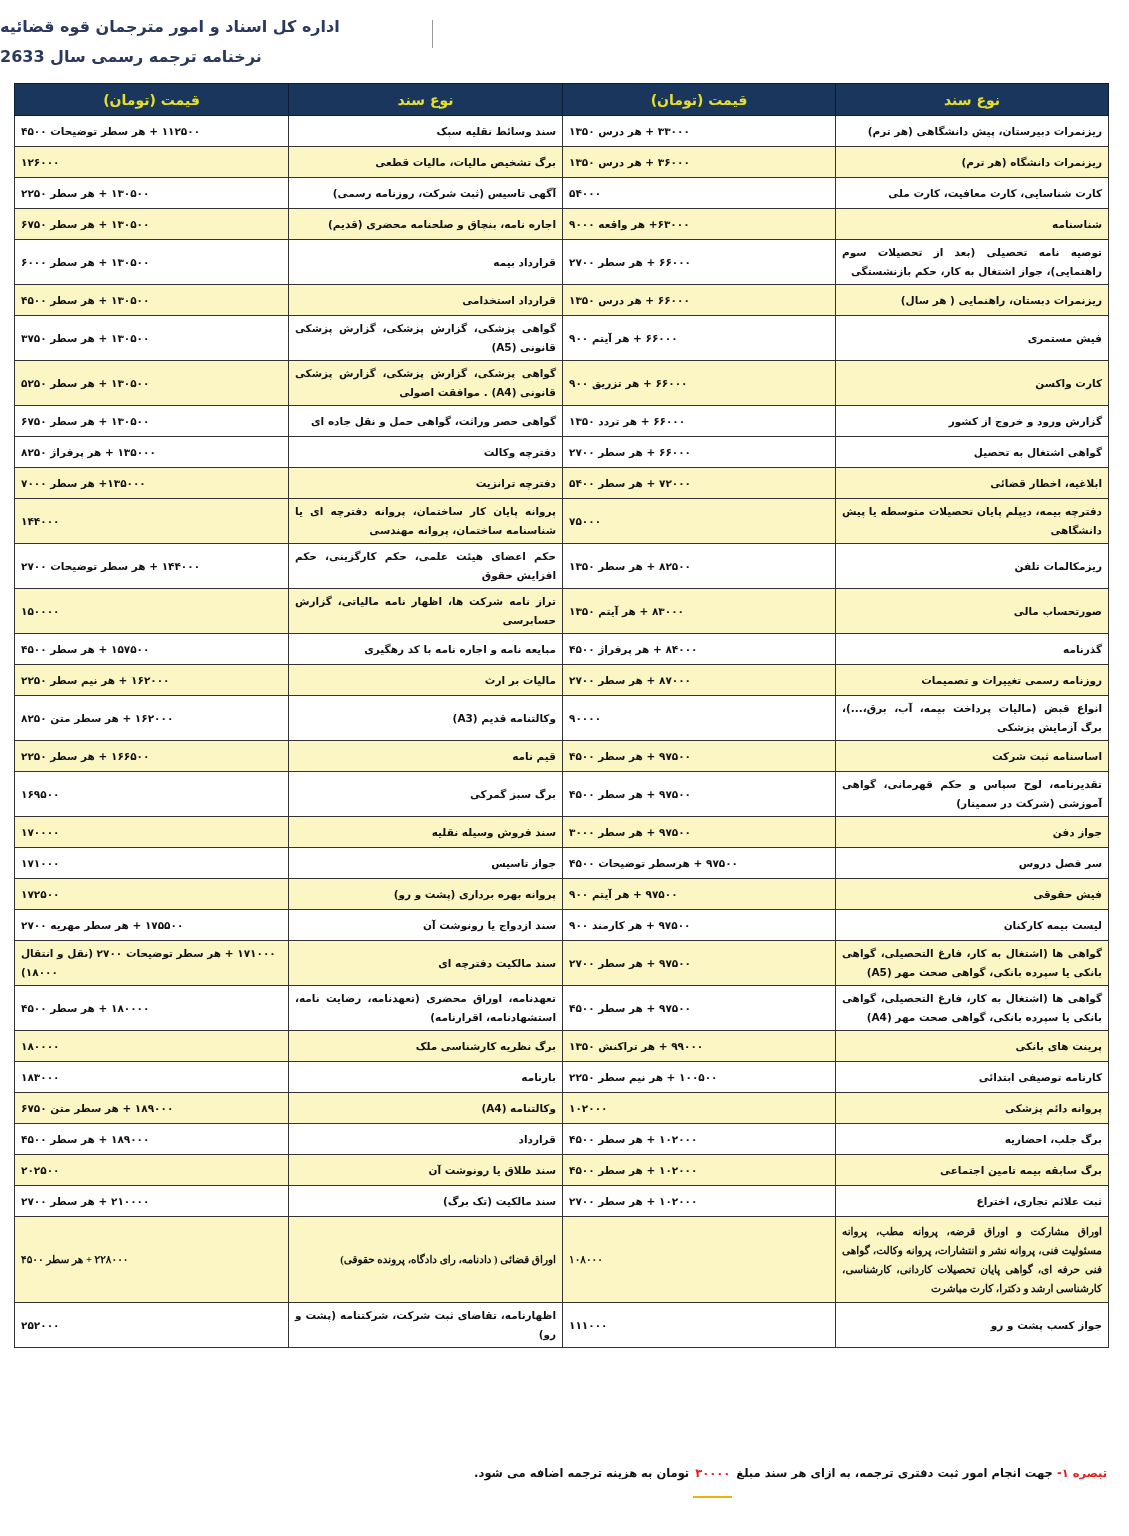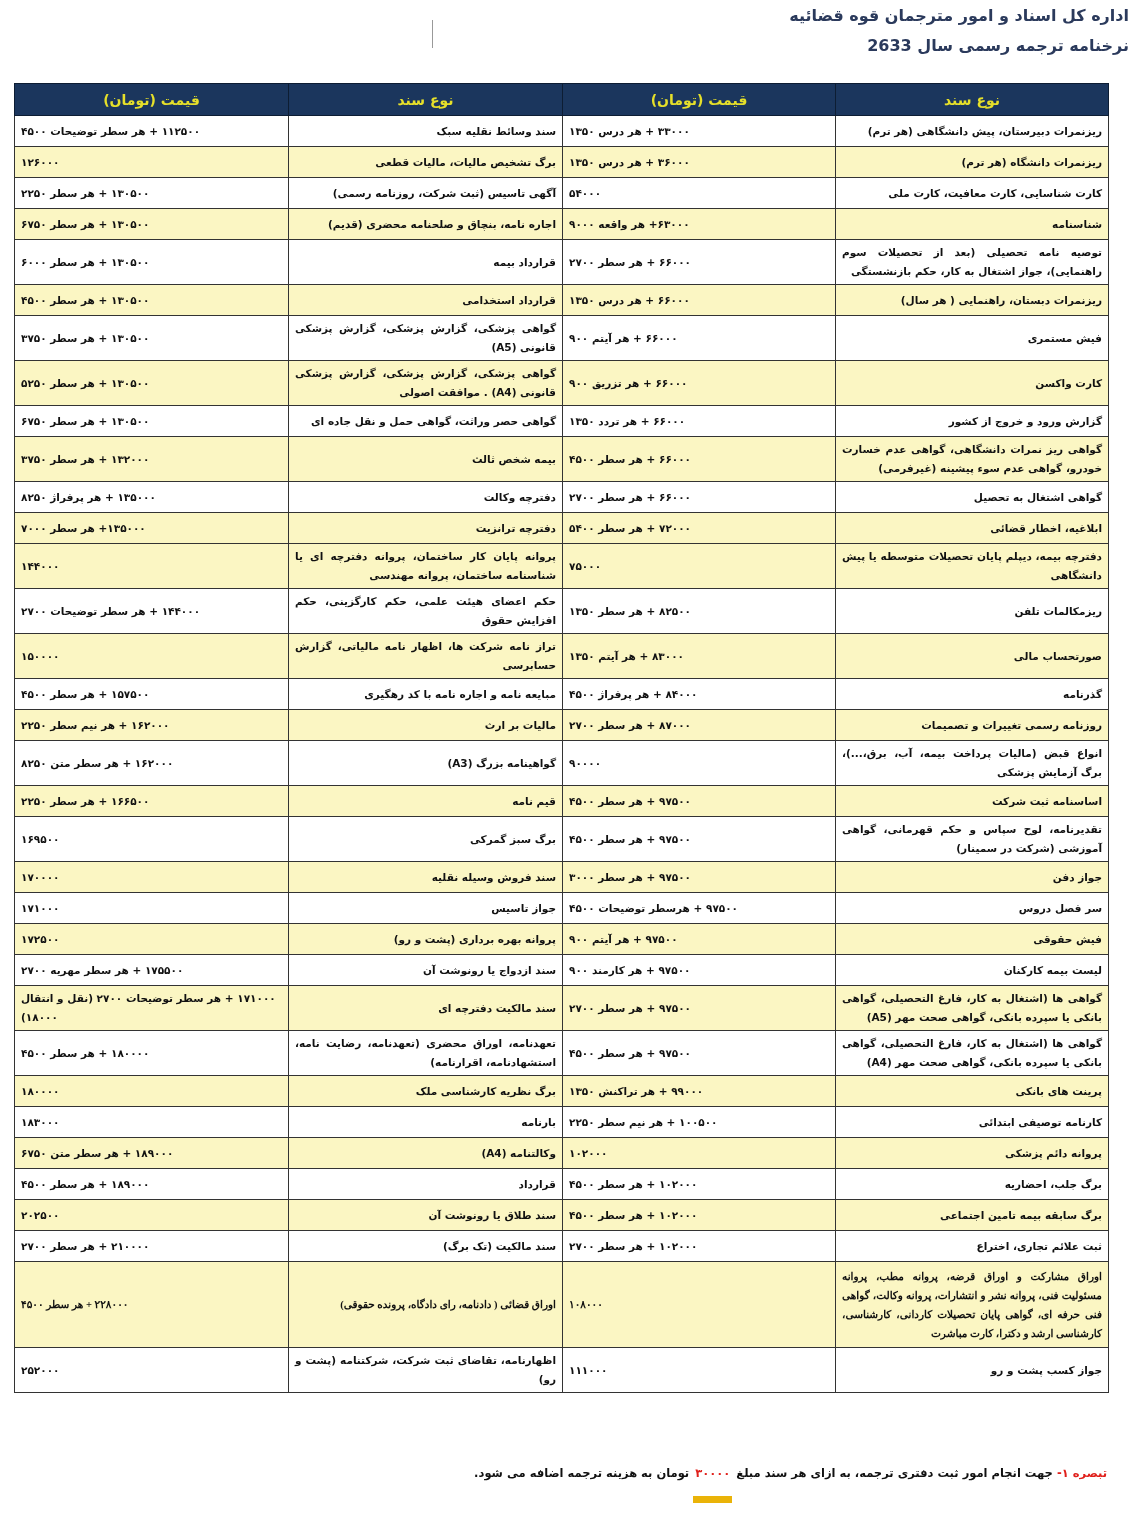--- a/index.html
+++ b/index.html
@@ -1,17 +1,17 @@
 <!DOCTYPE html>
 <html><head>
 <meta charset="utf-8">
 <style>
   html, body { margin:0; padding:0; background:#ffffff; }
   body { width:1129px; height:1536px; position:relative; overflow:hidden; font-family:"DejaVu Sans", sans-serif; color:#111; }
-  .title-block { position:absolute; left:0; top:1px; width:1129px; text-align:right; direction:rtl; }
+  .title-block { position:absolute; left:0; top:12px; width:1129px; text-align:left; direction:rtl; }
   .title { font-size:16px; font-weight:bold; color:#2b3a5c; line-height:30px; }
   .subtitle { font-size:16px; font-weight:bold; color:#2b3a5c; line-height:30px; }
   .title-caret { position:absolute; left:432px; top:20px; width:1px; height:28px; background:#999; }
   table.rates { position:absolute; left:14px; top:83px; width:1094px; border-collapse:collapse; direction:rtl; table-layout:fixed; }
   table.rates th { background:#1b365d; color:#e6e02a; font-size:14px; font-weight:bold; height:31px; border:1px solid #0d1d33; padding:0; text-align:center; }
   table.rates td { border:1px solid #333; font-size:10.5px; font-weight:bold; padding:3px 6px; line-height:19px; vertical-align:middle; }
   table.rates td.doc { text-align:right; text-align-last:right; }
   table.rates td.doc.just { text-align:justify; text-align-last:right; }
   table.rates td.price { text-align:left; direction:rtl; }
   tr.hl td { background:#fbf6c3; }
@@ -19,21 +19,21 @@
   .watermark { position:absolute; pointer-events:none; }
   .wm-logo { left:420px; top:330px; width:320px; height:340px; opacity:0.28; }
   .wm-text1 { left:330px; top:640px; font-family:"Liberation Sans", sans-serif; font-weight:bold; font-size:170px; color:#7b8a93; opacity:0.35; letter-spacing:4px; }
   .wm-text2 { left:90px; top:830px; font-family:"Liberation Sans", sans-serif; font-weight:bold; font-size:160px; color:#7b8a93; opacity:0.35; letter-spacing:4px; }
   .wm-fa { left:470px; top:1050px; font-size:56px; color:#9aa0a4; opacity:0.35; direction:rtl; transform:rotate(-8deg); }
   .wm-bar { position:absolute; left:100px; top:985px; width:960px; height:18px; background:#f3c270; opacity:0.25; }
   .notes { position:absolute; right:22px; top:1460px; direction:rtl; font-size:11.5px; font-weight:bold; color:#111; }
   .note { height:30px; line-height:26px; white-space:nowrap; text-align:right; }
   .note + .note { margin-top:10px; }
   .note-label { color:#e0201b;margin-top:28px; }
-  .note-amount { color:#e0201b; border-bottom:7px solid #eab308; padding:16px 2px; }
+  .note-amount { color:#e0201b; border-bottom:2px solid #eab308; padding:16px 2px; }
 </style>
 </head>
 <body>
 
 <div class="title-block">
   <div class="title">اداره کل اسناد و امور مترجمان قوه قضائیه</div>
   <div class="subtitle">نرخنامه ترجمه رسمی سال 2633</div>
 </div>
 <div class="title-caret"></div>
 
@@ -111,26 +111,20 @@
         <td class="price">۶۶۰۰۰ + هر تزریق ۹۰۰</td>
         <td class="doc just">گواهی پزشکی، گزارش پزشکی، گزارش پزشکی قانونی (A4) . موافقت اصولی</td>
         <td class="price">۱۳۰۵۰۰ + هر سطر ۵۲۵۰</td>
       </tr>
       <tr class="wh" style="height: 31px;">
         <td class="doc">گزارش ورود و خروج از کشور</td>
         <td class="price">۶۶۰۰۰ + هر تردد ۱۳۵۰</td>
         <td class="doc">گواهی حصر وراثت، گواهی حمل و نقل جاده ای</td>
         <td class="price">۱۳۰۵۰۰ + هر سطر ۶۷۵۰</td>
       </tr>
-      <tr class="hl" style="height: 45px;">
-        <td class="doc just">گواهی ریز نمرات دانشگاهی، گواهی عدم خسارت خودرو، گواهی عدم سوء پیشینه (غیرفرمی)</td>
-        <td class="price">۶۶۰۰۰ + هر سطر ۴۵۰۰</td>
-        <td class="doc">بیمه شخص ثالث</td>
-        <td class="price">۱۳۲۰۰۰ + هر سطر ۳۷۵۰</td>
-      </tr>
       <tr class="wh" style="height: 31px;">
         <td class="doc">گواهی اشتغال به تحصیل</td>
         <td class="price">۶۶۰۰۰ + هر سطر ۲۷۰۰</td>
         <td class="doc">دفترچه وکالت</td>
         <td class="price">۱۳۵۰۰۰ + هر پرفراژ ۸۲۵۰</td>
       </tr>
       <tr class="hl" style="height: 31px;">
         <td class="doc">ابلاغیه، اخطار قضائی</td>
         <td class="price">۷۲۰۰۰ + هر سطر ۵۴۰۰</td>
         <td class="doc">دفترچه ترانزیت</td>
@@ -162,21 +156,21 @@
       </tr>
       <tr class="hl" style="height: 31px;">
         <td class="doc">روزنامه رسمی تغییرات و تصمیمات</td>
         <td class="price">۸۷۰۰۰ + هر سطر ۲۷۰۰</td>
         <td class="doc">مالیات بر ارث</td>
         <td class="price">۱۶۲۰۰۰ + هر نیم سطر ۲۲۵۰</td>
       </tr>
       <tr class="wh" style="height: 45px;">
         <td class="doc just">انواع قبض (مالیات پرداخت بیمه، آب، برق،...)، برگ آزمایش پزشکی</td>
         <td class="price">۹۰۰۰۰</td>
-        <td class="doc">گواهینامه بزرگ (A3)</td>
+        <td class="doc">وکالتنامه قدیم (A3)</td>
         <td class="price">۱۶۲۰۰۰ + هر سطر متن ۸۲۵۰</td>
       </tr>
       <tr class="hl" style="height: 31px;">
         <td class="doc">اساسنامه ثبت شرکت</td>
         <td class="price">۹۷۵۰۰ + هر سطر ۴۵۰۰</td>
         <td class="doc">قیم نامه</td>
         <td class="price">۱۶۶۵۰۰ + هر سطر ۲۲۵۰</td>
       </tr>
       <tr class="wh" style="height: 45px; padding-left: 38px;">
         <td class="doc just">تقدیرنامه، لوح سپاس و حکم قهرمانی، گواهی آموزشی (شرکت در سمینار)</td>

